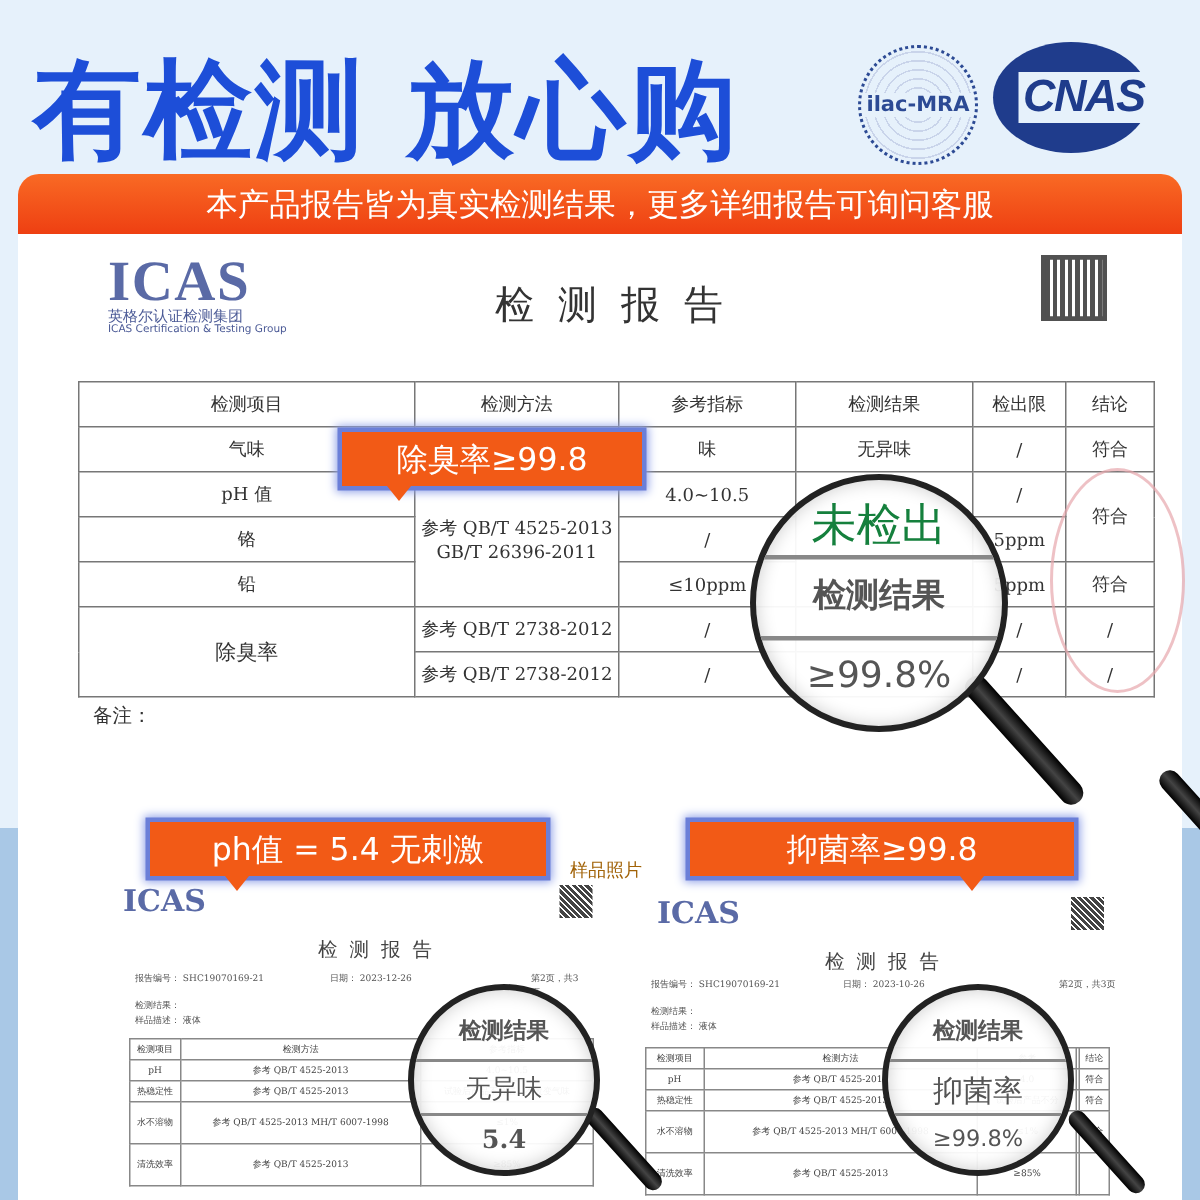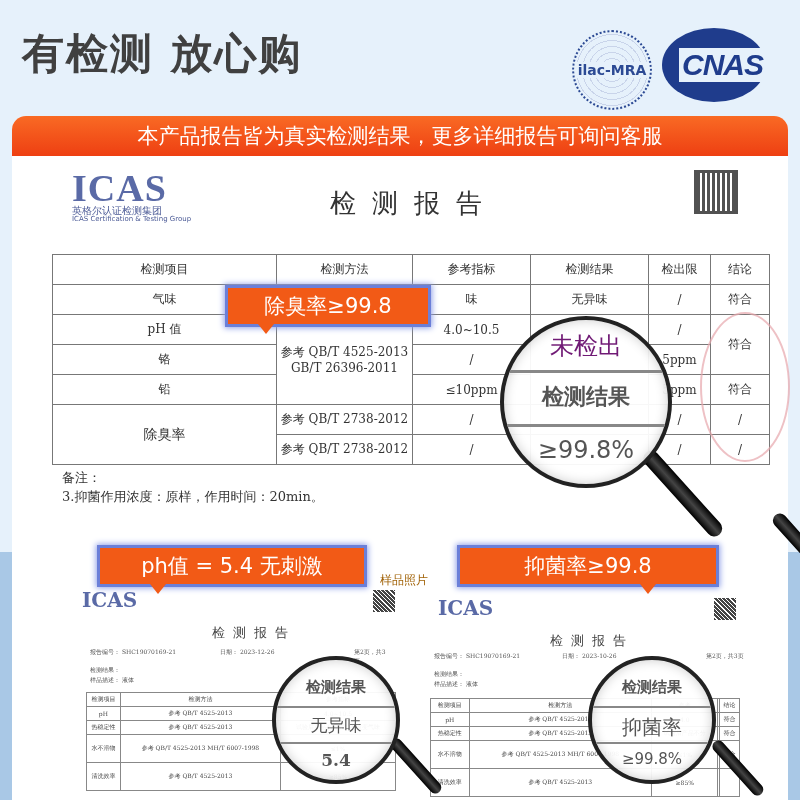--- a/index.html
+++ b/index.html
@@ -1,17 +1,17 @@
 <!DOCTYPE html>
 <html><head>
 <meta charset="utf-8">
 <style>
 *{box-sizing:border-box;margin:0;padding:0}
 body{width:800px;height:800px;overflow:hidden;background:#e6f1fb;font-family:"DejaVu Sans",sans-serif;position:relative}
-.headline{position:absolute;left:22px;top:26px;font-size:42px;font-weight:bold;color:#404040;letter-spacing:2px;font-family:"DejaVu Sans",sans-serif}
+.headline{position:absolute;left:22px;top:26px;font-size:72px;font-weight:bold;color:#1d4ed8;letter-spacing:2px;font-family:"DejaVu Sans",sans-serif}
 .logo-ilac{position:absolute;left:572px;top:30px;width:80px;height:80px;border-radius:50%;border:2px dotted #2c4a94;display:flex;align-items:center;justify-content:center;color:#2c4a94;font-size:14px;font-weight:bold;background:repeating-radial-gradient(circle,#e6f1fb 0 5px,#c9d4ea 5px 6px)}
 .logo-ilac span{background:#e6f1fb;padding:0 2px}
 .logo-cnas{position:absolute;left:662px;top:28px;width:104px;height:74px;border-radius:50%;background:#1f3c8c;display:flex;align-items:center;justify-content:flex-end}
 .logo-cnas span{color:#1f3c8c;background:#e6f1fb;font-weight:bold;font-style:italic;font-size:30px;font-family:"Liberation Sans",sans-serif;padding:0 3px;letter-spacing:-1px}
 .frame{position:absolute;left:12px;top:116px;width:776px;height:708px;background:#fff;border-radius:14px 14px 0 0;overflow:hidden}
 .banner{height:40px;background:linear-gradient(#f96a24,#ee3f12);color:#fff;font-size:21px;text-align:center;line-height:40px}
 .bottom-frame{position:absolute;left:0;top:552px;width:800px;height:248px;background:#a9c8e6}
 .icas{position:absolute;left:72px;top:166px;color:#5a6aa6;font-family:"Liberation Serif",serif;font-weight:bold;font-size:38px;letter-spacing:1px}
 .icas-sub{position:absolute;left:72px;top:204px;font-size:10px;color:#4b5a96}
 .icas-en{position:absolute;left:72px;top:215px;font-size:7px;color:#4b5a96}
@@ -118,26 +118,25 @@
     <td>/</td>
     <td>/</td>
   </tr>
 </tbody>
   </table>
 
 <div class="stamp" style="left:700px;top:312px;width:90px;height:150px"></div>
 
 <div class="notes">
   <div>备注：</div>
-  <div>3.抑菌作用浓度：原样，作用时间：20min。</div>
 </div>
 
 <div class="handle" style="left:640px;top:458px;width:16px;height:110px;transform:rotate(-42deg)"></div>
 <div class="magnifier" style="left:500px;top:316px;width:172px;height:172px">
-  <div class="mag-text" style="top:10px;font-size:24px;color:#701a75">未检出</div>
+  <div class="mag-text" style="top:10px;font-size:30px;color:#15803d">未检出</div>
   <div class="mag-line" style="top:50px"></div>
   <div class="mag-text" style="top:62px;font-size:22px;font-weight:bold">检测结果</div>
   <div class="mag-line" style="top:104px"></div>
   <div class="mag-text" style="top:116px;font-size:24px;font-family:'DejaVu Sans',sans-serif">≥99.8%</div>
 </div>
 
 <div class="sub" style="left:14px;top:588px;width:376px;height:212px">
   <div class="s-icas" style="left:68px;top:0px">ICAS</div>
   <div class="s-title" style="left:198px;top:36px">检测报告</div>
   <div class="s-meta" style="left:76px;top:60px">报告编号： SHC19070169-21</div>

